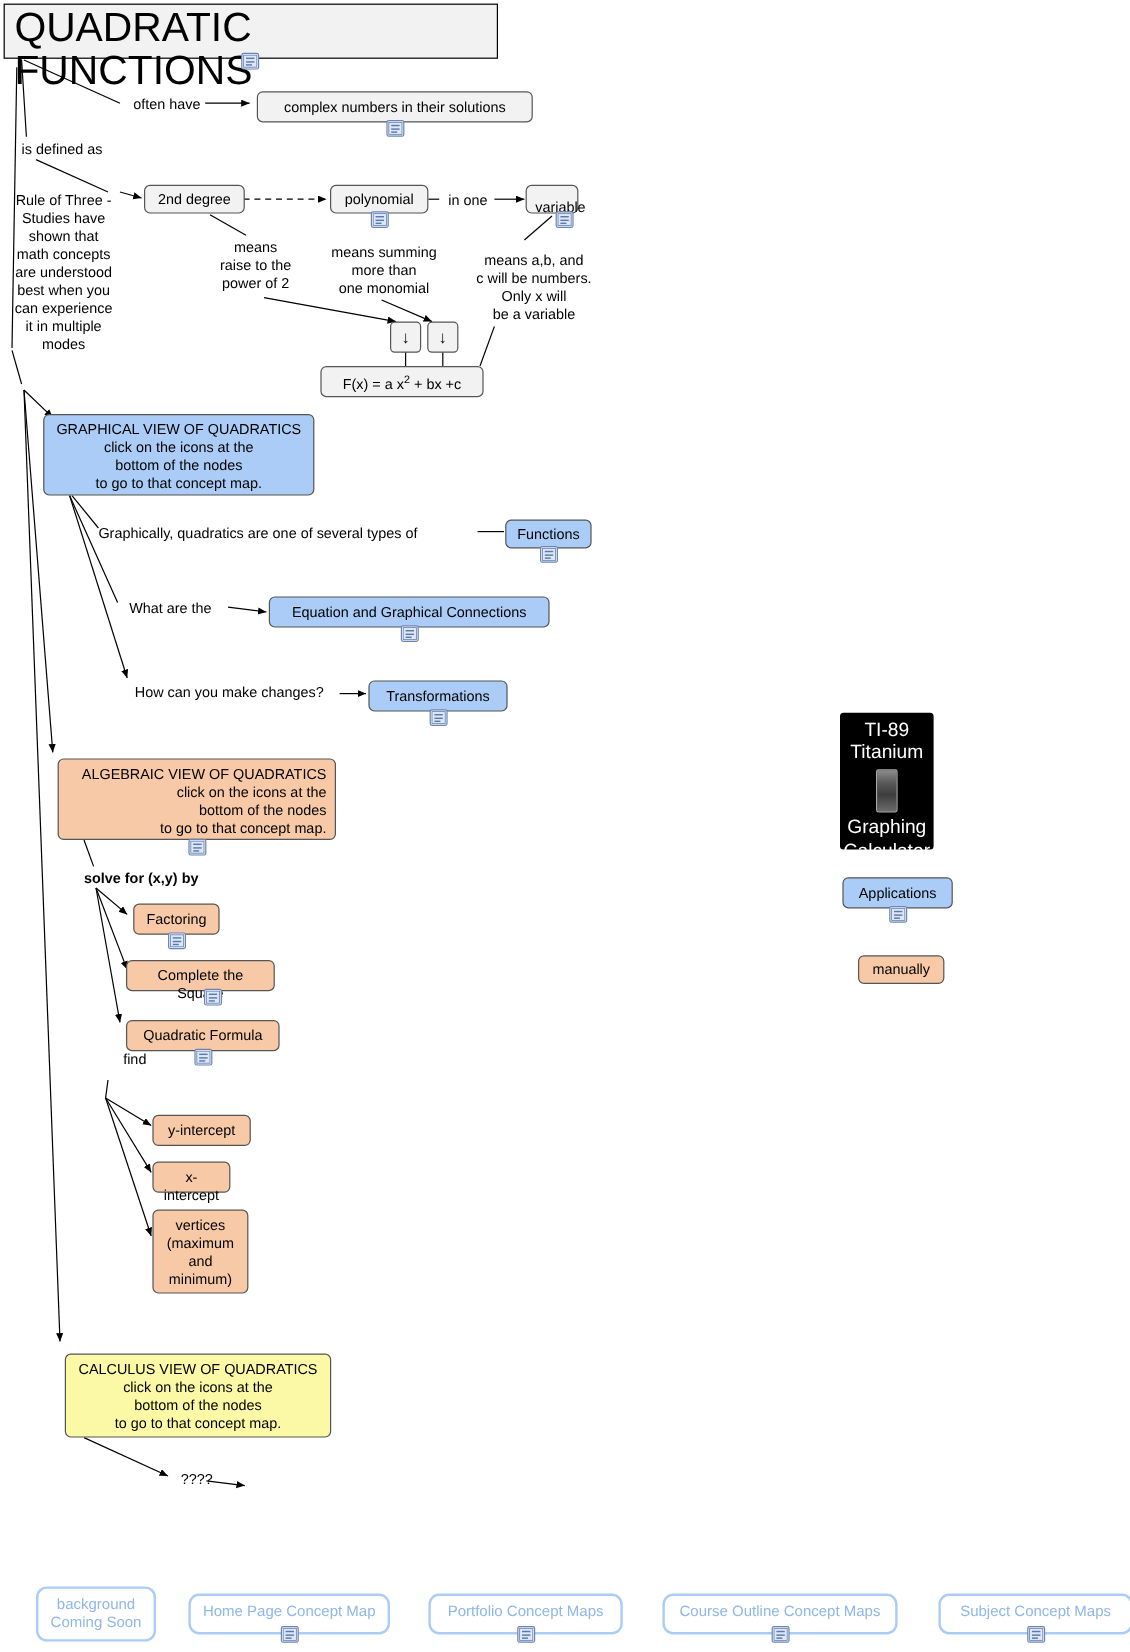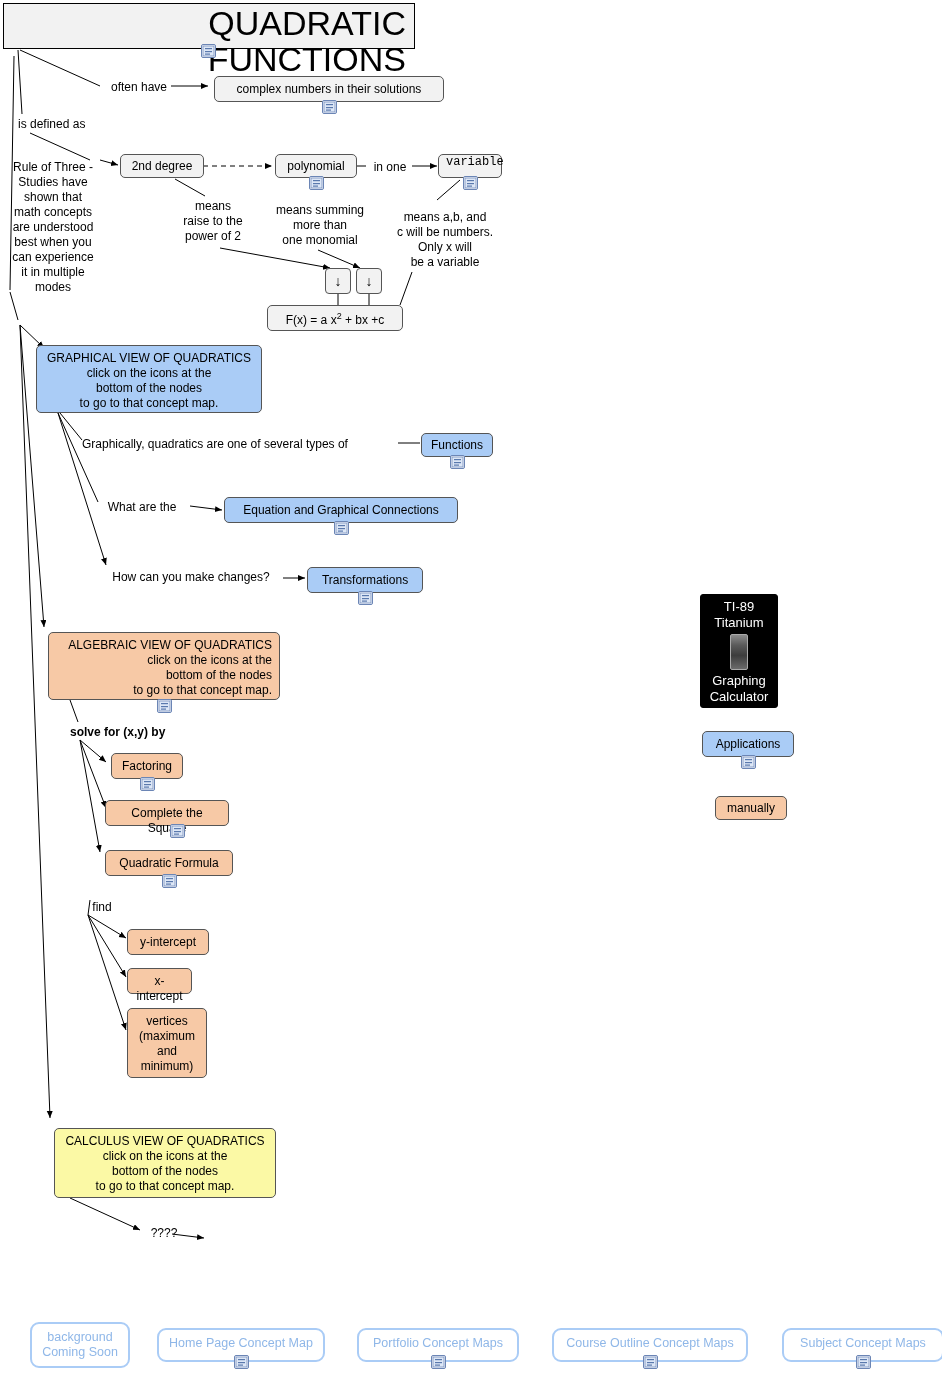--- a/index.html
+++ b/index.html
@@ -86,21 +86,21 @@
     line-height: 24px;
   }
 
   .calc {
     position: absolute;
     box-sizing: border-box;
     background: #000000;
     border: 1px solid #000000;
     border-radius: 3px;
     color: #ffffff;
-    font-size: 13px;
+    font-size: 16px;
     text-align: center;
     line-height: 1.2;
     padding-top: 4px;
   }
   .calc-img {
     width: 16px;
     height: 34px;
     margin: 4px auto 3px auto;
     background: linear-gradient(180deg,#8c8c8c 0%, #5a5a5a 30%, #3d3d3d 60%, #6b6b6b 100%);
     border: 1px solid #aaaaaa;
@@ -184,21 +184,21 @@
       <path d="M90,900 L88,915"></path>
       <path d="M88,915 L126,938" marker-end="url(#arrow)"></path>
       <path d="M88,915 L126,977" marker-end="url(#arrow)"></path>
       <path d="M88,915 L126,1030" marker-end="url(#arrow)"></path>
 
       <path d="M70,1198 L140,1230" marker-end="url(#arrow)"></path>
       <path d="M172,1234 L204,1238" marker-end="url(#arrow)"></path>
     </g>
   </svg>
 
-  <div class="title-node" style="left:3px; top:3px; width:412px; height:46px;text-align:right;">QUADRATIC FUNCTIONS</div>
+  <div class="title-node" style="left:3px; top:3px; width:412px; height:46px;">QUADRATIC FUNCTIONS</div>
   <div class="icon" style="left:201px; top:44px;">
     <svg width="13" height="12" viewBox="0 0 13 12">
         <rect x="1" y="1" width="11" height="10" fill="#dde7f6" stroke="#6b85b5" stroke-width="0.7"></rect>
         <rect x="3" y="3" width="7" height="1.2" fill="#5a79ad"></rect>
         <rect x="3" y="6" width="7" height="1.2" fill="#5a79ad"></rect>
         <rect x="3" y="8.5" width="5" height="1.2" fill="#5a79ad"></rect>
       </svg>
   </div>
 
   <div class="plain" style="left:99px; top:80px; width:80px;">often have</div>
@@ -232,21 +232,21 @@
     <svg width="13" height="12" viewBox="0 0 13 12">
         <rect x="1" y="1" width="11" height="10" fill="#dde7f6" stroke="#6b85b5" stroke-width="0.7"></rect>
         <rect x="3" y="3" width="7" height="1.2" fill="#5a79ad"></rect>
         <rect x="3" y="6" width="7" height="1.2" fill="#5a79ad"></rect>
         <rect x="3" y="8.5" width="5" height="1.2" fill="#5a79ad"></rect>
       </svg>
   </div>
 
   <div class="plain" style="left:366px; top:160px; width:48px;">in one</div>
 
-  <div class="node grey" style="left:438px; top:154px; width:64px; height:24px; padding-top:0;font-family:Liberation Mono, monospace;">variable</div>
+  <div class="node grey" style="left:438px; top:154px; width:44px; height:24px; padding-top:11px;">variable</div>
   <div class="icon" style="left:463px; top:176px;">
     <svg width="13" height="12" viewBox="0 0 13 12">
         <rect x="1" y="1" width="11" height="10" fill="#dde7f6" stroke="#6b85b5" stroke-width="0.7"></rect>
         <rect x="3" y="3" width="7" height="1.2" fill="#5a79ad"></rect>
         <rect x="3" y="6" width="7" height="1.2" fill="#5a79ad"></rect>
         <rect x="3" y="8.5" width="5" height="1.2" fill="#5a79ad"></rect>
       </svg>
   </div>
 
   <div class="plain" style="left:168px; top:199px; width:90px; white-space:pre-line;">means
@@ -348,21 +348,21 @@
   <div class="node orange" style="left:105px; top:850px; width:128px; height:26px; padding-top:5px;">Quadratic Formula</div>
   <div class="icon" style="left:162px; top:874px;">
     <svg width="13" height="12" viewBox="0 0 13 12">
         <rect x="1" y="1" width="11" height="10" fill="#dde7f6" stroke="#6b85b5" stroke-width="0.7"></rect>
         <rect x="3" y="3" width="7" height="1.2" fill="#5a79ad"></rect>
         <rect x="3" y="6" width="7" height="1.2" fill="#5a79ad"></rect>
         <rect x="3" y="8.5" width="5" height="1.2" fill="#5a79ad"></rect>
       </svg>
   </div>
 
-  <div class="plain" style="left:82px; top:900px; width:40px; text-align:center;">find</div>
+  <div class="plain" style="left:82px; top:876px; width:40px; text-align:right;">find</div>
 
   <div class="node orange" style="left:127px; top:929px; width:82px; height:26px; padding-top:5px;">y-intercept</div>
 
   <div class="node orange" style="left:127px; top:968px; width:65px; height:26px; padding-top:5px;">x-intercept</div>
 
   <div class="node orange" style="left:127px; top:1008px; width:80px; height:70px; white-space:pre-line; padding-top:5px;">vertices
 (maximum
 and
 minimum)</div>
 

